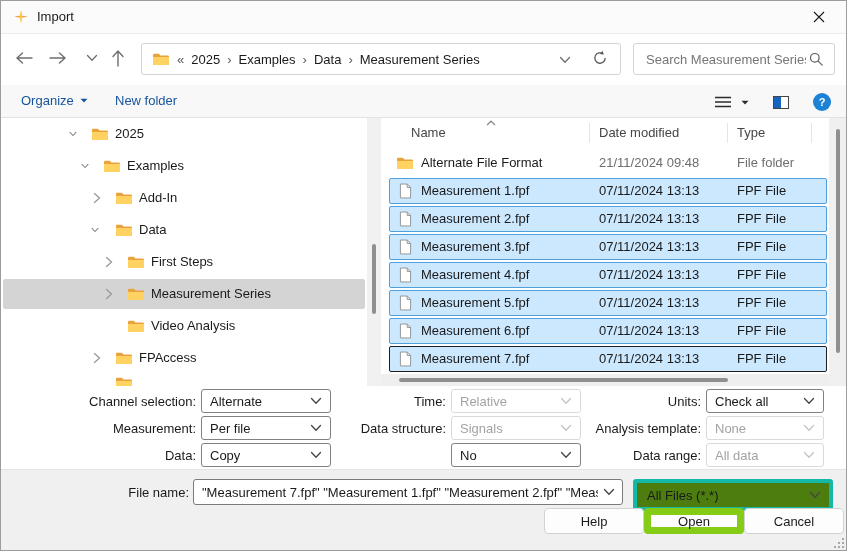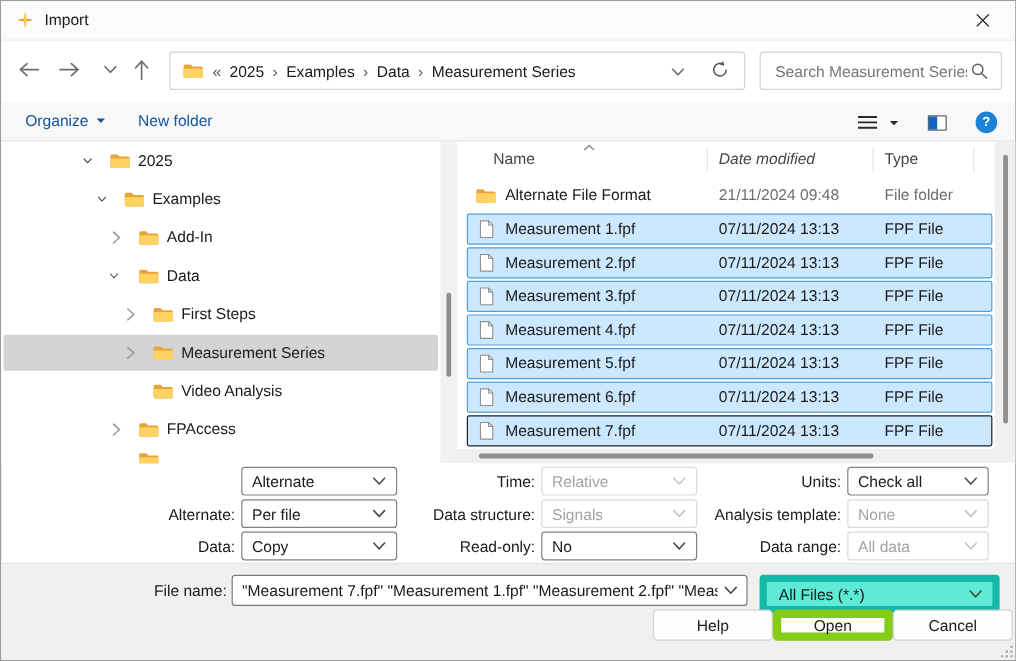--- a/index.html
+++ b/index.html
@@ -46,21 +46,21 @@
   .tchev.exp{color:#3c3c3c;} .tchev.col{color:#9a9a9a;}
   .tfold{position:absolute;top:9px;width:18px;height:14px;}
   .tlabel{position:absolute;top:8px;white-space:nowrap;}
   .tree-scroll{position:absolute;left:366px;top:0;width:14px;height:268px;background:#f1f1f1;}
   .tree-thumb{position:absolute;left:5px;top:126px;width:4px;height:70px;background:#8f8f8f;border-radius:2px;}
   .tree-clip-folder{position:absolute;left:114px;top:258px;width:18px;height:14px;}
 
   
   .list{position:absolute;left:380px;top:117px;width:467px;height:268px;background:#fff;}
   .lh{position:absolute;top:7px;color:#454545;white-space:nowrap;}
-  .lh-name{left:30px;} .lh-date{left:218px;font-style:italic;} .lh-type{left:356px;}
+  .lh-name{left:30px;} .lh-date{left:218px;} .lh-type{left:356px;}
   .lh-caret{position:absolute;left:105px;top:2px;color:#8a8a8a;}
   .lh-sep{position:absolute;top:5px;width:1px;height:20px;background:#e4e4e4;}
   .lrow{position:absolute;left:0;width:448px;height:28px;}
   .lrow .sel{position:absolute;left:8px;width:438px;top:1px;bottom:1px;box-sizing:border-box;background:#cce8ff;
              border:1px solid #4d9fdd;border-radius:2px;}
   .lrow .sel.focused{border-color:#1f1f1f;}
   .lr-ficon{position:absolute;left:18px;top:6px;width:13px;height:16px;}
   .lr-foldicon{position:absolute;left:15px;top:7px;width:18px;height:14px;}
   .lr-name{position:absolute;left:40px;top:6px;white-space:nowrap;}
   .lr-date{position:absolute;left:218px;top:6px;white-space:nowrap;}
@@ -84,22 +84,22 @@
   .lr1{top:393px;} .lr2{top:420px;} .lr3{top:447px;}
 
   
   .bottombar{position:absolute;left:0;top:468px;right:0;height:82px;background:#f0f0f0;border-top:1px solid #e4e4e4;box-sizing:border-box;}
   .fn-label{position:absolute;left:68px;top:484px;width:120px;text-align:right;}
   .fn-combo{position:absolute;left:192px;top:478px;width:430px;height:26px;box-sizing:border-box;border:1px solid #7a7a7a;
             border-radius:3px;background:#fff;display:flex;align-items:center;padding-right:22px;}
   .fn-combo input{border:none;outline:none;flex:1;min-width:0;font-family:"Liberation Sans",sans-serif;font-size:13px;
                   color:#1a1a1a;background:transparent;padding:0 2px 0 8px;}
   .fn-combo .chev{position:absolute;right:7px;color:#454545;}
-  .filter-combo{position:absolute;left:632px;top:478px;width:200px;height:32px;box-sizing:border-box;border:6px solid #14b8a6;
-                border-radius:3px;background:#5eead4;display:flex;align-items:center;padding:0 24px 0 10px;}
+  .filter-combo{position:absolute;left:632px;top:478px;width:200px;height:32px;box-sizing:border-box;border:4px solid #14b8a6;
+                border-radius:3px;background:#4d7c0f;display:flex;align-items:center;padding:0 24px 0 10px;}
   .filter-combo .chev{position:absolute;right:8px;color:#454545;}
   .btn{position:absolute;top:507px;width:100px;height:26px;box-sizing:border-box;border:1px solid #d2d2d2;border-radius:4px;
        background:#fdfdfd;display:flex;align-items:center;justify-content:center;}
   .btn-help{left:543px;} .btn-open{left:643px;border:7px solid #84cc16;} .btn-cancel{left:743px;}
   .grip{position:absolute;left:833px;top:537px;color:#a8a8a8;}
 </style>
 </head>
 <body>
 
 <svg width="0" height="0" style="position:absolute">
@@ -436,27 +436,28 @@
     </div>
 
     <div class="v-scroll">
       <div class="v-thumb"></div>
     </div>
     <div class="h-scroll">
       <div class="h-thumb"></div>
     </div>
   </div>
 
+  <div class="flabel l1 lr1">Channel selection:</div>
   <div class="combo c1 r1">
     <span>Alternate</span>
     <svg class="chev" width="12" height="8">
         <use href="#ic-chev-d"></use>
       </svg>
   </div>
-  <div class="flabel l1 lr2">Alternate:</div>
+  <div class="flabel l1 lr2">Measurement:</div>
   <div class="combo c1 r2">
     <span>Per file</span>
     <svg class="chev" width="12" height="8">
         <use href="#ic-chev-d"></use>
       </svg>
   </div>
   <div class="flabel l1 lr3">Data:</div>
   <div class="combo c1 r3">
     <span>Copy</span>
     <svg class="chev" width="12" height="8">
@@ -471,21 +472,20 @@
         <use href="#ic-chev-d"></use>
       </svg>
   </div>
   <div class="flabel l2 lr2">Data structure:</div>
   <div class="combo c2 r2 disabled">
     <span>Signals</span>
     <svg class="chev" width="12" height="8">
         <use href="#ic-chev-d"></use>
       </svg>
   </div>
-  <div class="flabel l2 lr3">Read-only:</div>
   <div class="combo c2 r3">
     <span>No</span>
     <svg class="chev" width="12" height="8">
         <use href="#ic-chev-d"></use>
       </svg>
   </div>
 
   <div class="flabel l3 lr1">Units:</div>
   <div class="combo c3 r1">
     <span>Check all</span>

